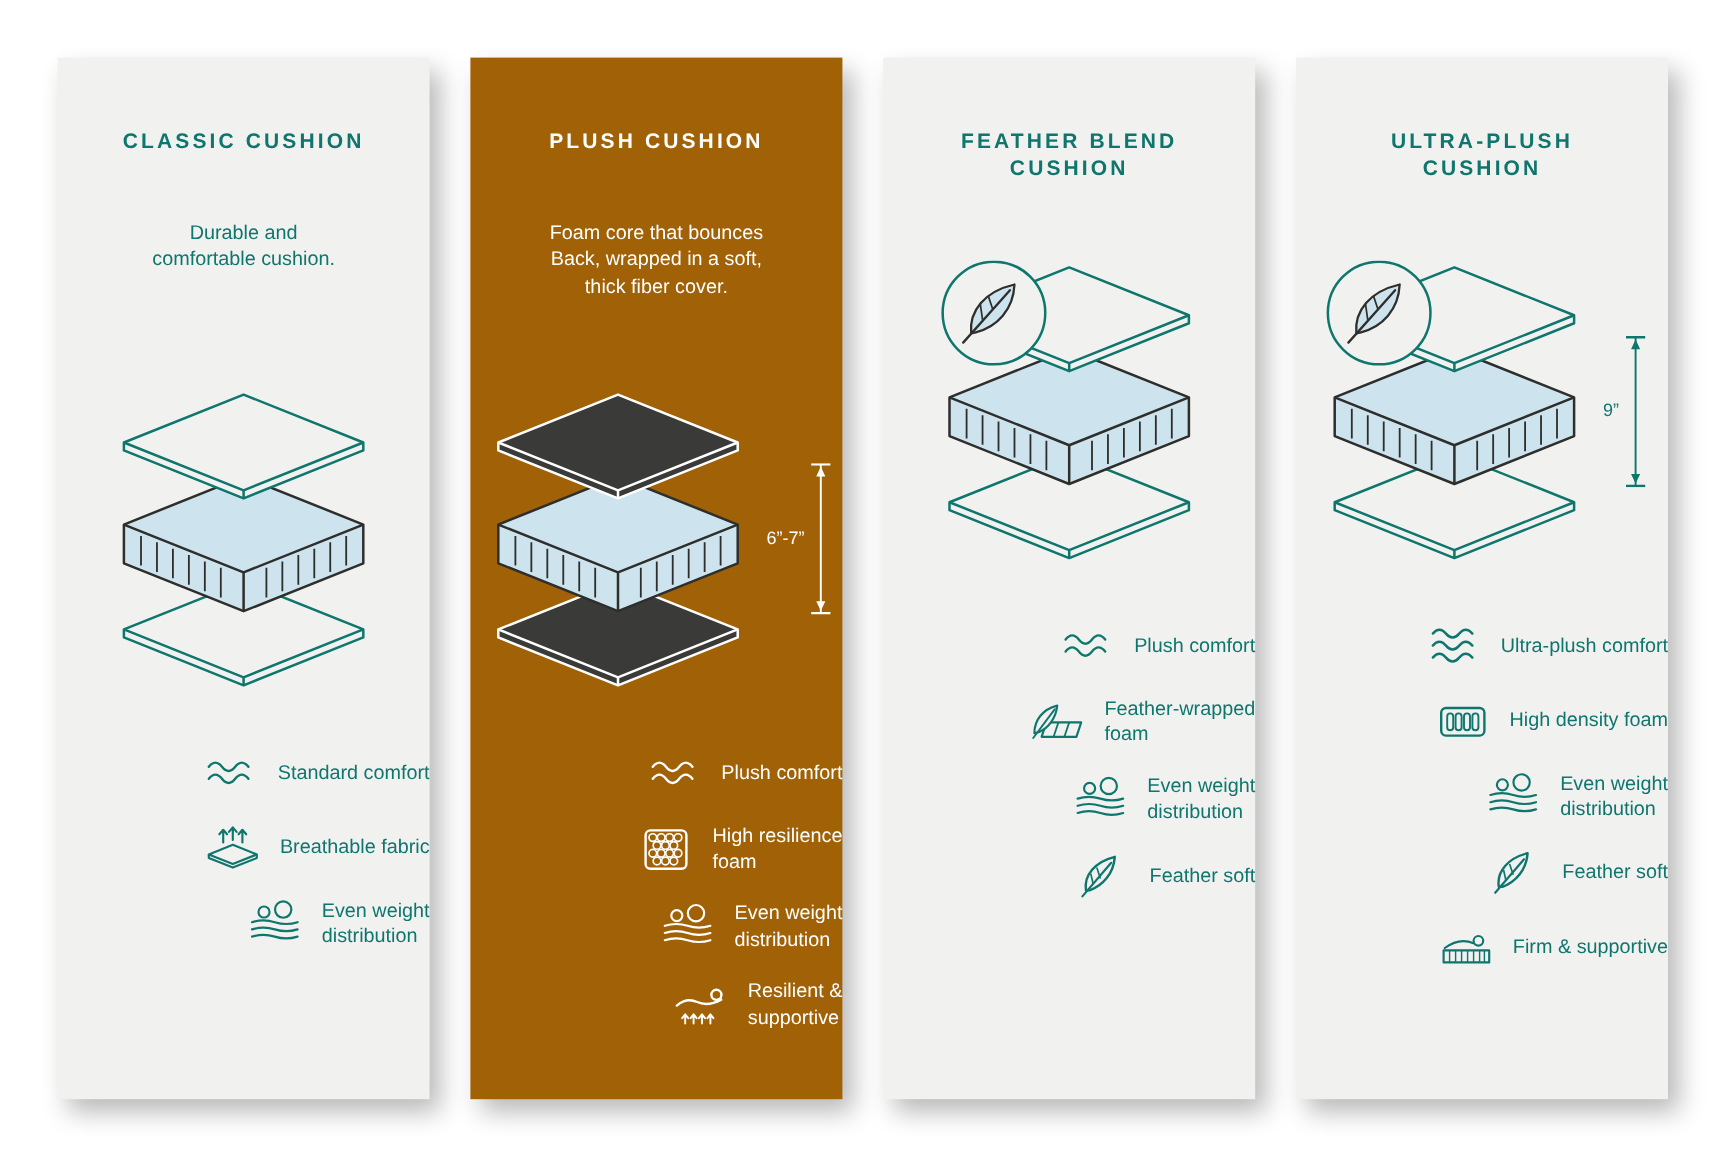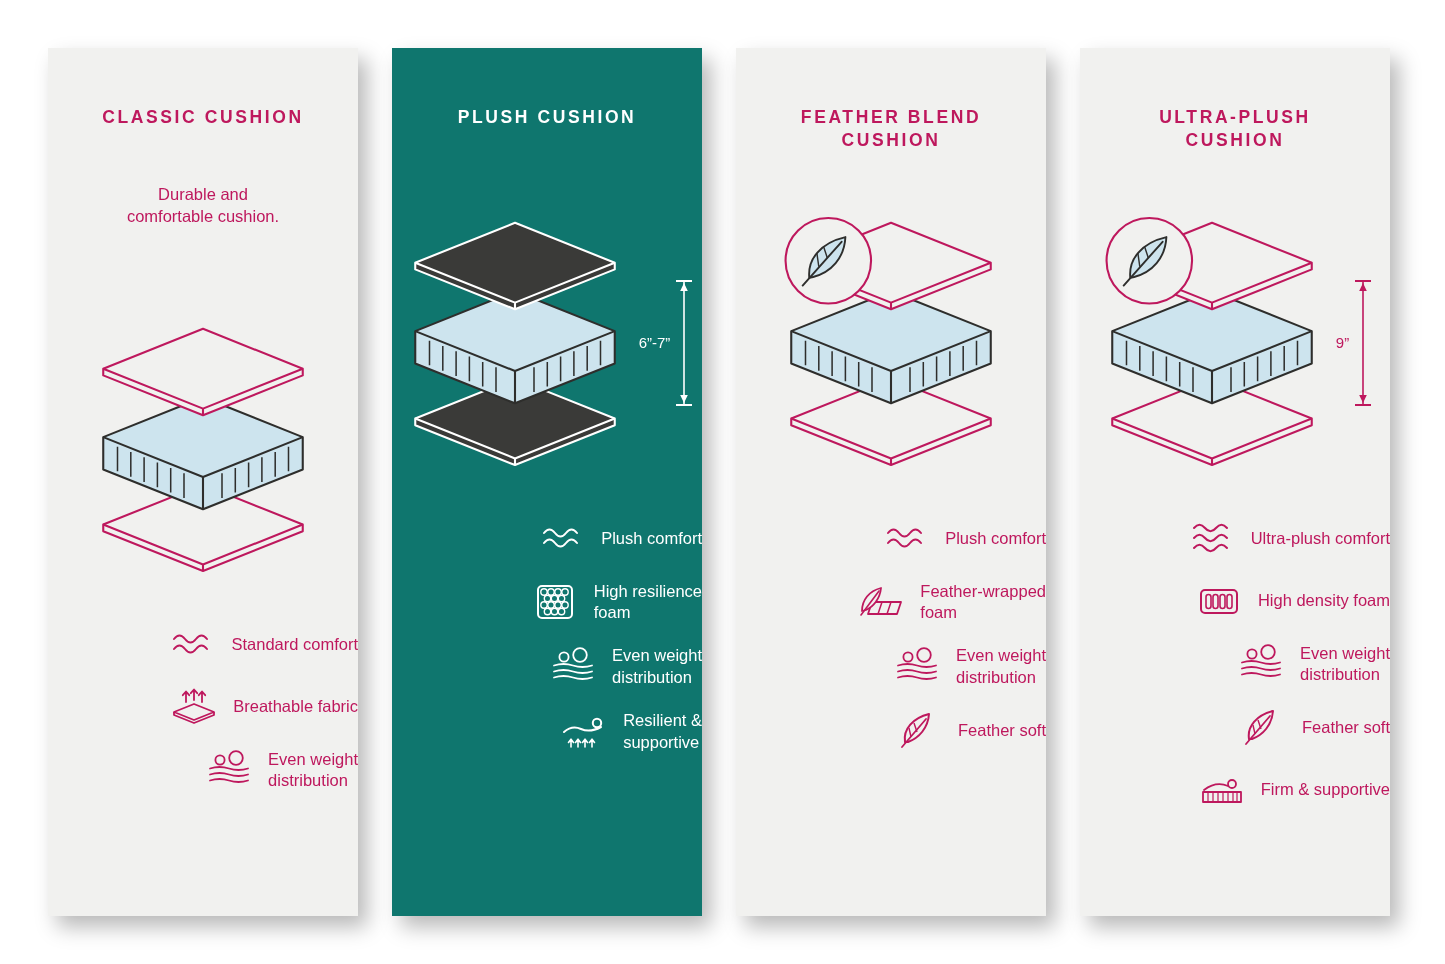--- a/index.html
+++ b/index.html
@@ -13,29 +13,29 @@
   }
   .cards {
     display: flex;
     gap: 34px;
     padding: 48px 0 0 48px;
     align-items: flex-start;
   }
   .card {
     width: 310px; height: 868px;
     background: #f1f1ef;
-    color: #be185d;
+    color: #0f766e;
     --card-bg: #f1f1ef;
     --foam: #cde4ee;
     box-shadow: 9px 11px 20px rgba(0,0,0,0.28);
     flex: 0 0 auto;
     display: flex; flex-direction: column;
   }
   .card.dark {
-    background: #0f766e;
+    background: #a16207;
     color: #ffffff;
     --card-bg: #3a3a38;
   }
   .card-title {
     margin-top: 58px;
     min-height: 48px;
     font-size: 17.5px;
     font-weight: 700;
     letter-spacing: 2.6px;
     text-align: center;
@@ -206,20 +206,23 @@
             <use href="#i-even"></use>
           </svg>
         <span class="feat-label">Even weight
 distribution</span>
       </div>
     </div>
   </section>
 
   <section class="card dark">
     <h2 class="card-title">PLUSH CUSHION</h2>
+    <p class="card-desc">Foam core that bounces
+Back, wrapped in a soft,
+thick fiber cover.</p>
     <div class="diagram-row">
       <svg class="diagram-svg" viewBox="0 0 240 265">
           <use href="#g-cushion"></use>
         </svg>
       <div class="measure">
         <span class="measure-label">6”-7”</span>
         <svg class="measure-svg" width="18" height="126" viewBox="0 0 18 126">
           <path d="M1 1H17M1 125H17" style="stroke:currentColor;stroke-width:2;fill:none"></path>
           <line x1="9" y1="1" x2="9" y2="125" style="stroke:currentColor;stroke-width:1.6"></line>
           <path d="M9 3L5.2 11H12.8Z M9 123L5.2 115H12.8Z" style="fill:currentColor"></path>

